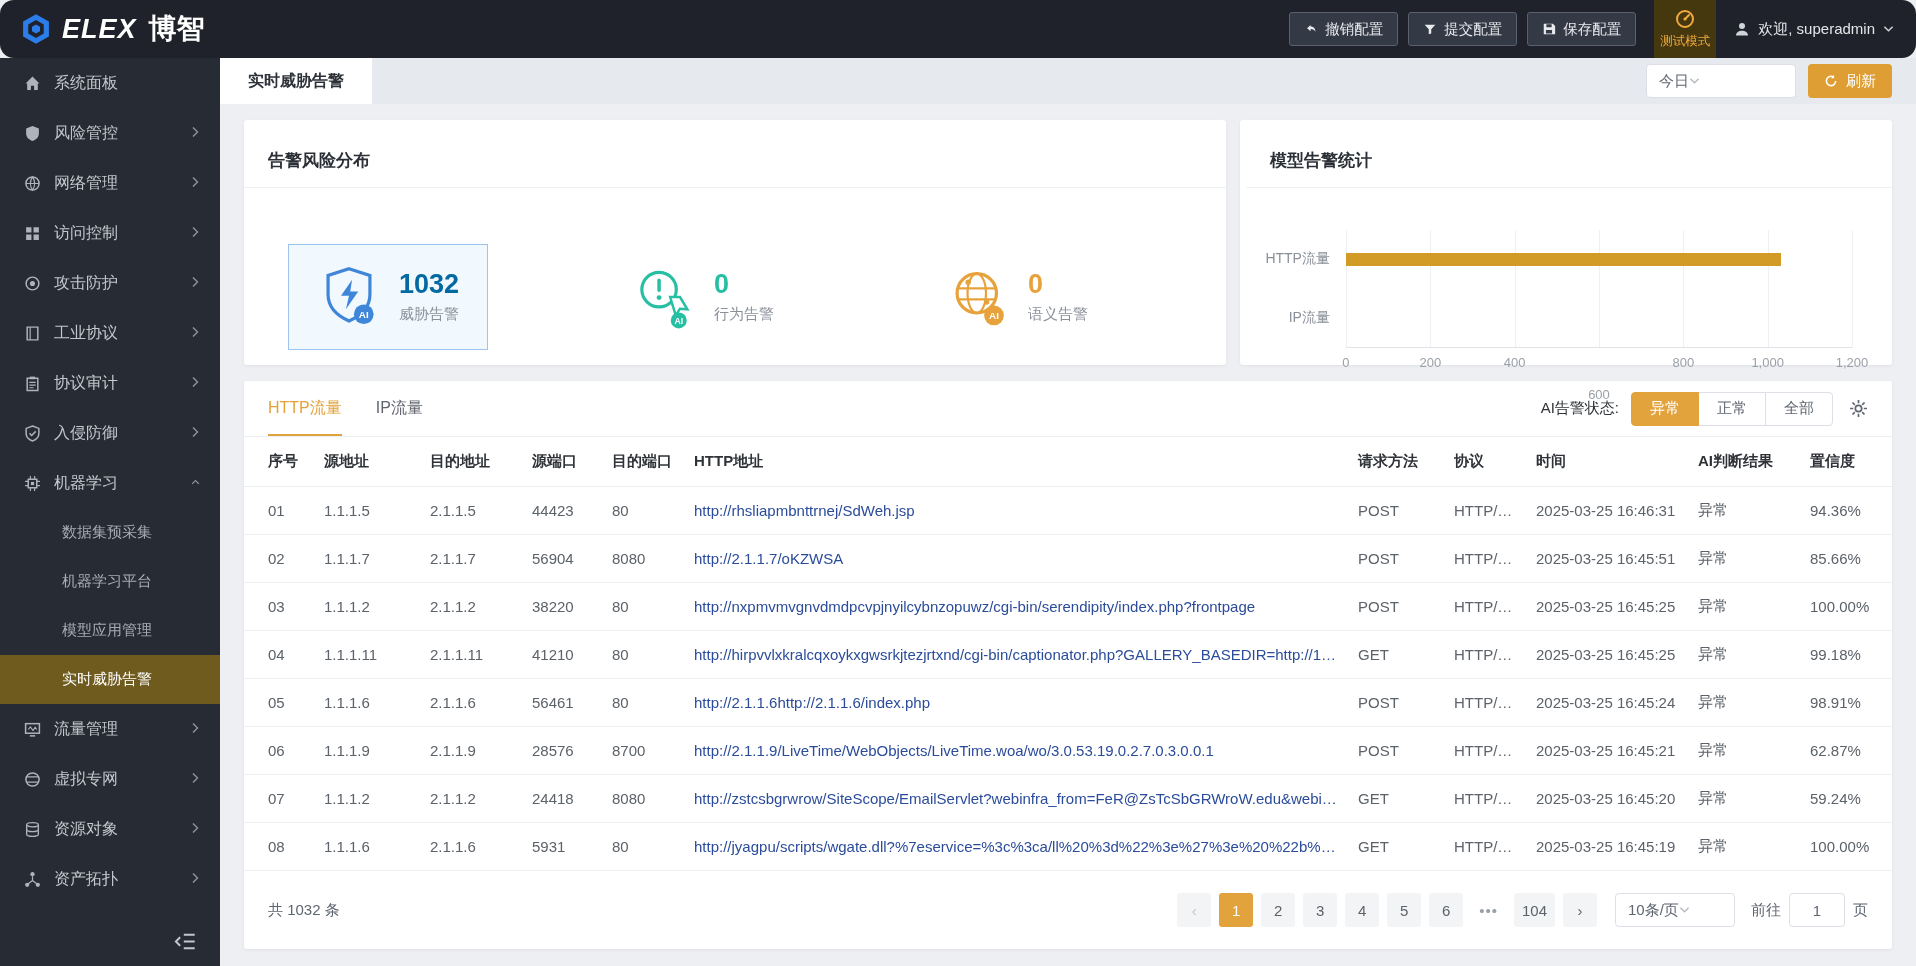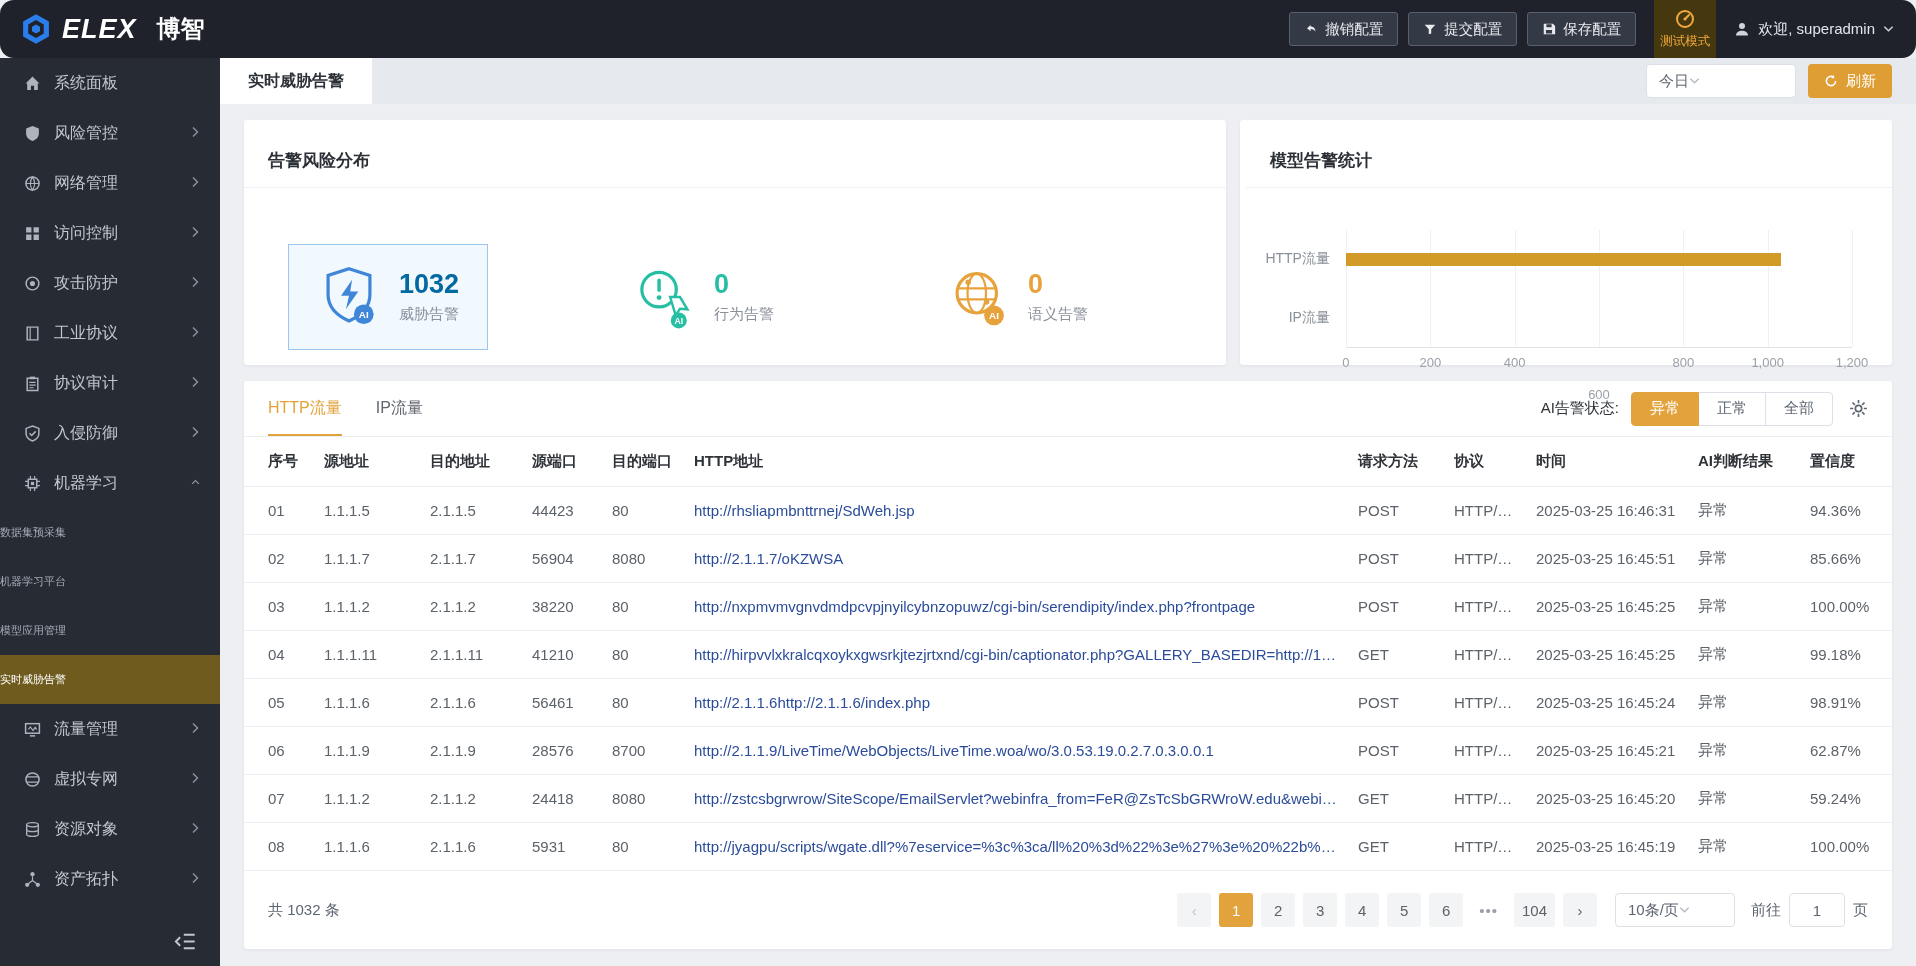--- a/index.html
+++ b/index.html
@@ -7,43 +7,43 @@
     font-family:"Liberation Sans","DejaVu Sans",sans-serif; background:#edeff3; }
   .icn { display:inline-flex; align-items:center; justify-content:center; }
   .icn svg { width:16px; height:16px; display:block; }
 
   
   .topbar { position:fixed; top:0; left:0; right:0; height:58px; background:#1f222a;
     display:flex; align-items:center; z-index:20;border-radius:14px; }
   .logo { display:flex; align-items:center; padding:0 20px; gap:10px; }
   .logo-mark svg { width:32px; height:32px; }
   .logo-brand { color:#fff; font-style:italic; font-weight:800; font-size:27px; letter-spacing:1px; }
-  .logo-suffix { color:#fff; font-weight:700; font-size:24px; margin-left:10px; }
+  .logo-suffix { color:#fff; font-weight:700; font-size:28px; margin-left:2px; }
   .topbar-right { margin-left:auto; display:flex; align-items:center; height:100%; }
   .cfg-group { display:flex; gap:10px; margin-right:18px; }
   .cfg-btn { height:34px; background:#343946; border:1px solid #5a6070; border-radius:3px;
     color:#e8eaee; font-size:14.5px; display:flex; align-items:center; gap:7px; padding:0 14px; cursor:pointer; }
   .cfg-btn .icn svg { width:14px; height:14px; }
   .test-mode { width:62px; height:100%; background:#45380f; display:flex; flex-direction:column;
     align-items:center; justify-content:center; gap:4px; color:#f2a93e; font-size:12.5px; cursor:pointer; }
   .test-mode .icn svg { width:20px; height:20px; }
   .user { display:flex; align-items:center; gap:8px; color:#e3e5e9; font-size:15px; padding:0 22px 0 18px; cursor:pointer; }
   .user .icn { color:#cfd3da; }
   .user .chev svg { width:11px; height:8px; }
 
   
   .sidebar { position:fixed; top:58px; left:0; bottom:0; width:220px; background:#272b34; z-index:10; }
   .side-item { height:50px; display:flex; align-items:center; padding:0 20px 0 24px;
     color:#c3c7ce; font-size:16px; cursor:pointer; }
   .side-item .icn { color:#aeb3bc; margin-right:13px; }
   .side-item .icn svg { width:17px; height:17px; }
   .si-arrow { margin-left:auto; color:#8f959e; }
   .si-arrow svg { width:9px; height:12px; }
-  .side-sub { height:49px; display:flex; align-items:center; 
-    color:#a6abb4; font-size:11px; cursor:pointer; }
+  .side-sub { height:49px; display:flex; align-items:center; padding-left:62px;
+    color:#a6abb4; font-size:15px; cursor:pointer; }
   .side-sub.active { background:#6f5b1e; color:#ffffff; }
   .collapse-btn { position:absolute; bottom:12px; right:24px; color:#c3c7ce; cursor:pointer; }
   .collapse-btn svg { width:22px; height:17px; }
 
   
   .main { margin-left:220px; padding-top:58px; height:966px; display:flex; flex-direction:column; }
   .tabstrip { height:46px; background:#e6e9ee; display:flex; align-items:center; padding-right:24px; flex:none; }
   .page-tab { height:100%; background:#fff; display:flex; align-items:center; padding:0 28px;
     font-weight:700; font-size:16px; color:#2d3138; cursor:pointer; }
   .strip-controls { margin-left:auto; display:flex; align-items:center; gap:12px; }

